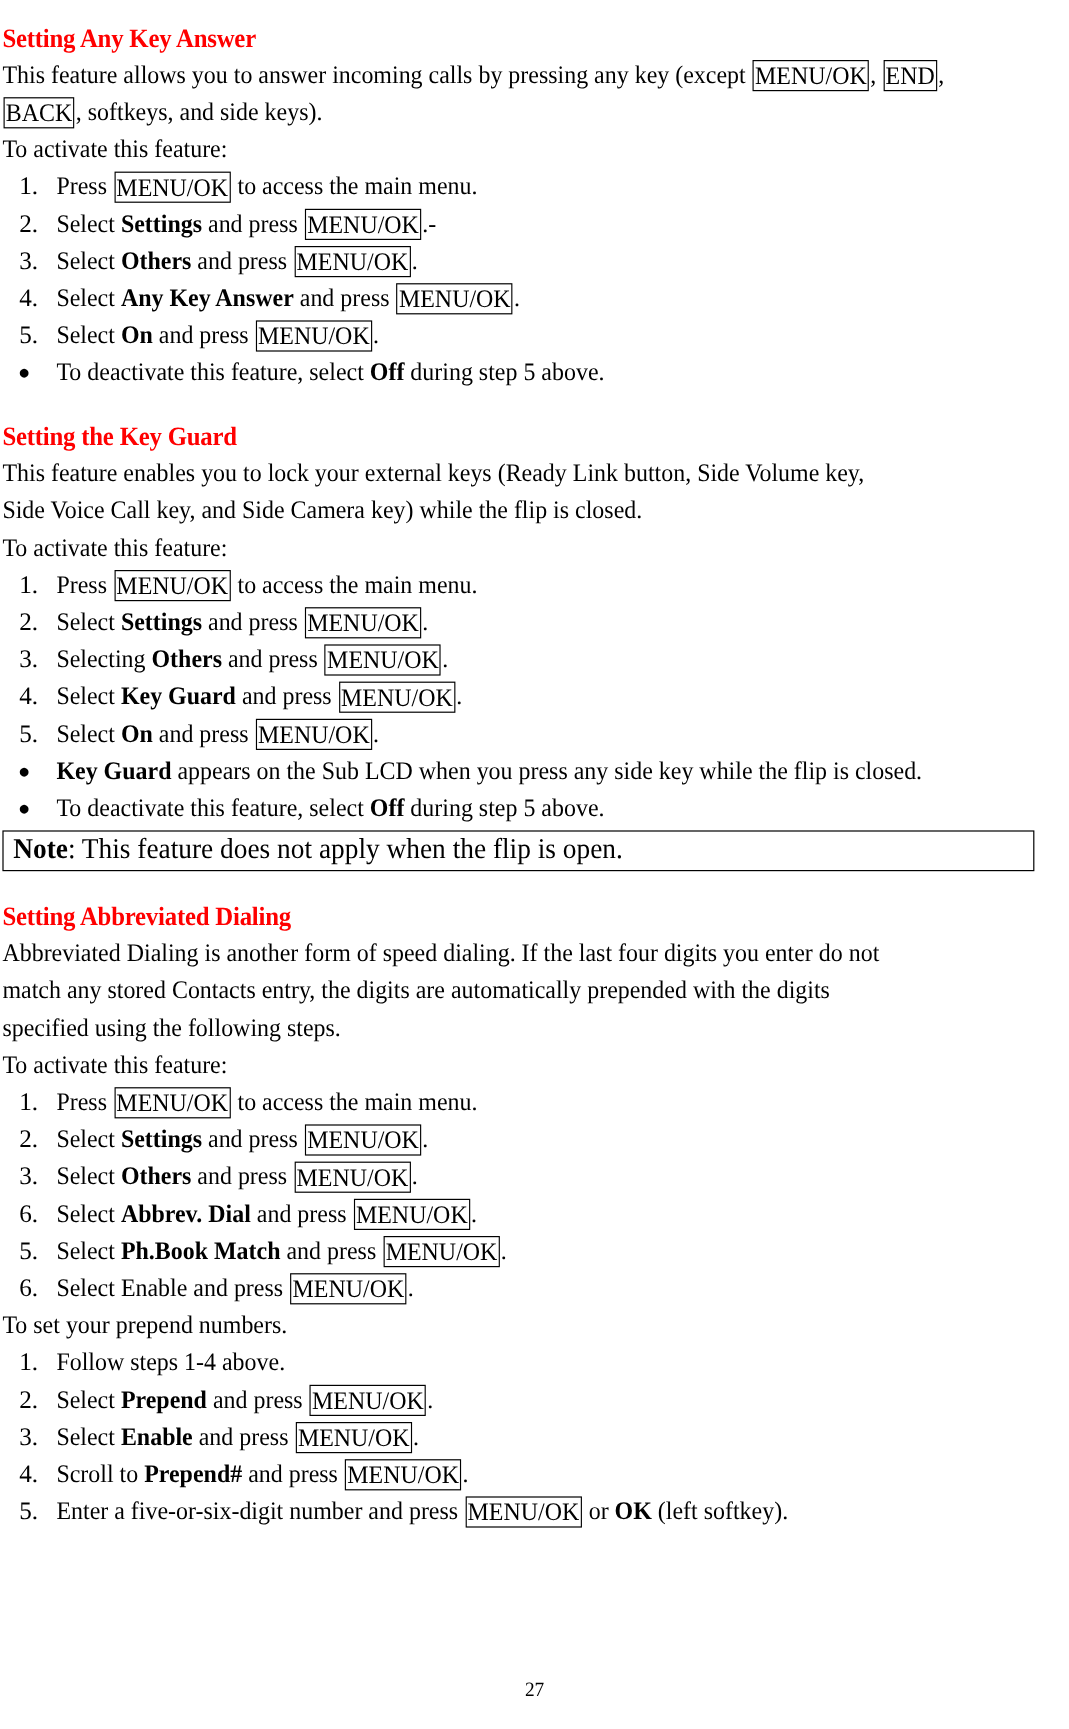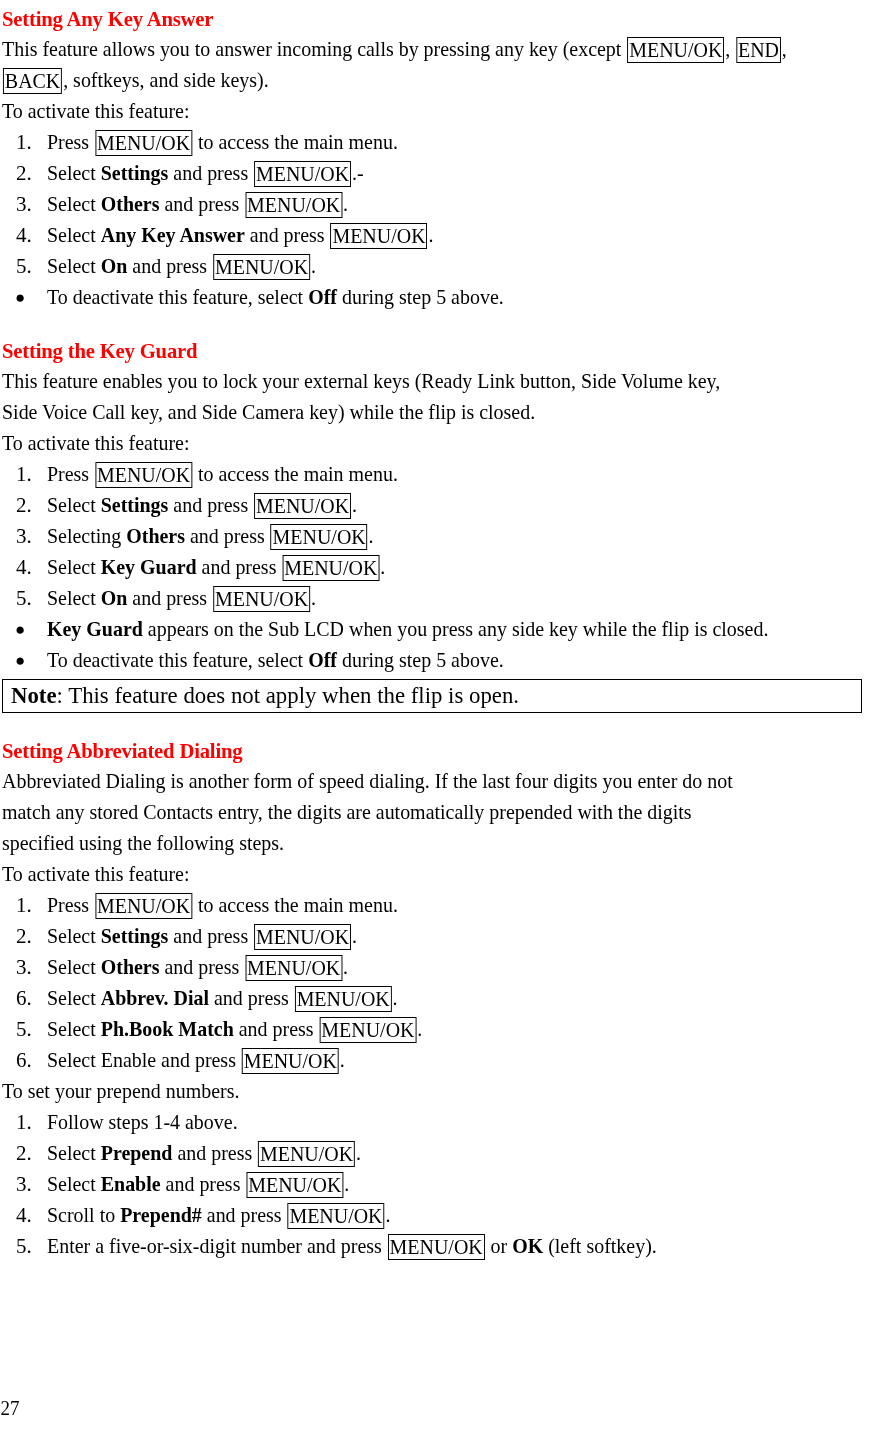--- a/index.html
+++ b/index.html
@@ -14,21 +14,21 @@
     font-family: "Liberation Serif", "DejaVu Serif", serif;
     color: #000000;
     overflow: hidden;
   }
 
   .page {
     position: relative;
     width: 891px;
     height: 1441px;
     box-sizing: border-box;
-    padding: 3px 28px 0 2px;
+    padding: 16px 28px 0 2px;
   }
 
   
   .heading {
     color: #FF0000;
     font-weight: bold;
     font-size: 22px;
     line-height: 31px;
     letter-spacing: -0.2px;
     margin: 0;
@@ -108,21 +108,22 @@
     transform-origin: left center;
   }
   .spacer-md { height: 22px; }
 
   
   .footer {
     position: absolute;
     left: 0;
     right: 0;
     bottom: 20px;
-    font-size: 20px;
+    text-align: center;
+    font-size: 17px;
     line-height: 26px;
     text-decoration: underline;
   }
   .footer .pg {
     display: inline-block;
     transform: scaleX(0.95);
   }
 </style>
 </head>
 <body>

